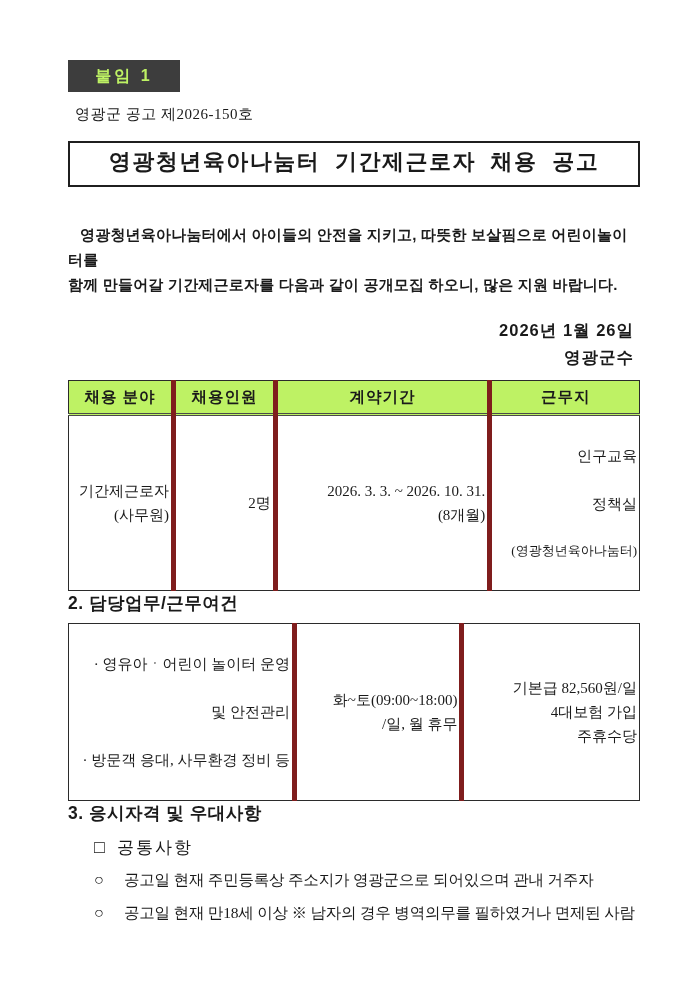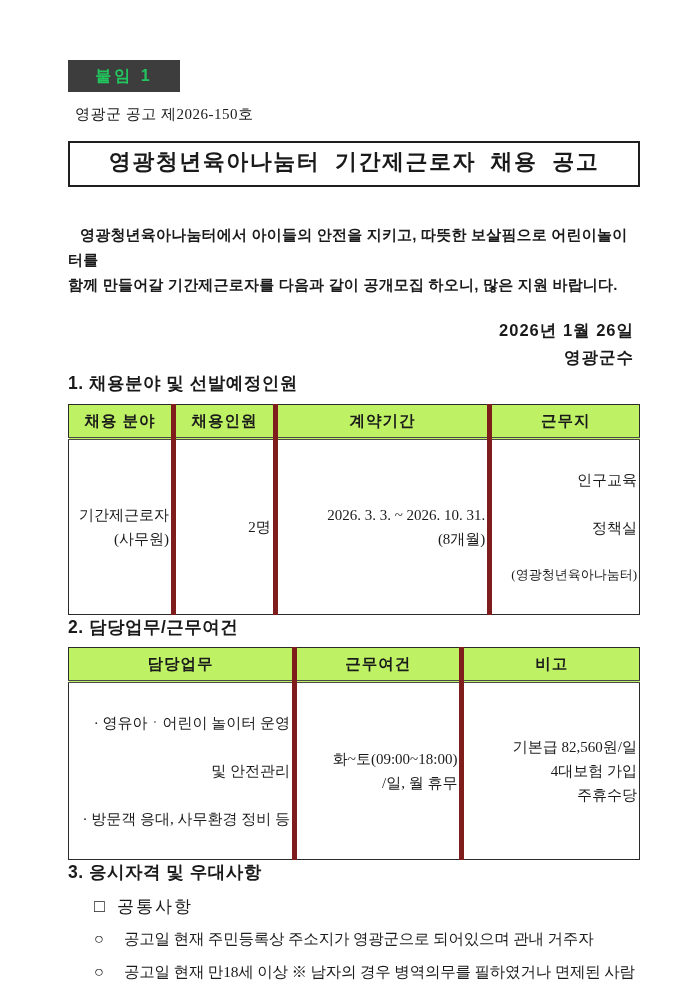--- a/index.html
+++ b/index.html
@@ -11,21 +11,21 @@
     color:#1a1a1a;
     box-sizing:border-box;
     padding:60px 60px 0 68px;
     font-family:"Liberation Serif","DejaVu Serif",serif;
     overflow:hidden;
   }
 
   
   .badge{
     display:inline-block;
-    background:#3d3d3d;color:#22c55e;
+    background:#3d3d3d;color:#bef264;
     font-family:"Liberation Sans","DejaVu Sans",sans-serif;
     font-weight:bold;font-size:16px;
     width:112px;height:32px;line-height:32px;
     text-align:center;letter-spacing:3px;
   }
 
   .notice-no{
     margin-top:13px;
     padding-left:7px;
     font-size:15px;
@@ -143,21 +143,20 @@
   </div>
 
   <p class="intro">영광청년육아나눔터에서 아이들의 안전을 지키고, 따뜻한 보살핌으로 어린이놀이터를
 함께 만들어갈 기간제근로자를 다음과 같이 공개모집 하오니, 많은 지원 바랍니다.</p>
 
   <div class="date-block">
     <div>2026년  1월  26일</div>
     <div>영광군수</div>
   </div>
 
-  <h2 class="sec sec1">1. 채용분야 및 선발예정인원</h2>
 
   <table class="doc t1">
     <colgroup>
       <col style="width:18.4%">
         <col style="width:17.8%">
         <col style="width:37.6%">
         <col style="width:26.2%">
     </colgroup>
     <tbody>
         <tr>
@@ -183,25 +182,20 @@
 
   <h2 class="sec sec2">2. 담당업무/근무여건</h2>
 
   <table class="doc t2">
     <colgroup>
       <col style="width:39.6%">
         <col style="width:29.3%">
         <col style="width:31.1%">
     </colgroup>
     <tbody>
-        <tr>
-      <th>담당업무</th>
-      <th>근무여건</th>
-      <th>비고</th>
-    </tr>
     <tr>
       <td class="duties">
         <div class="bullet-line">· 영유아ㆍ어린이 놀이터 운영</div>
         <div class="indent">및 안전관리</div>
         <div class="bullet-line">· 방문객 응대, 사무환경 정비 등</div>
       </td>
       <td>화~토(09:00~18:00)
 /일, 월 휴무</td>
       <td>기본급 82,560원/일
 4대보험 가입

